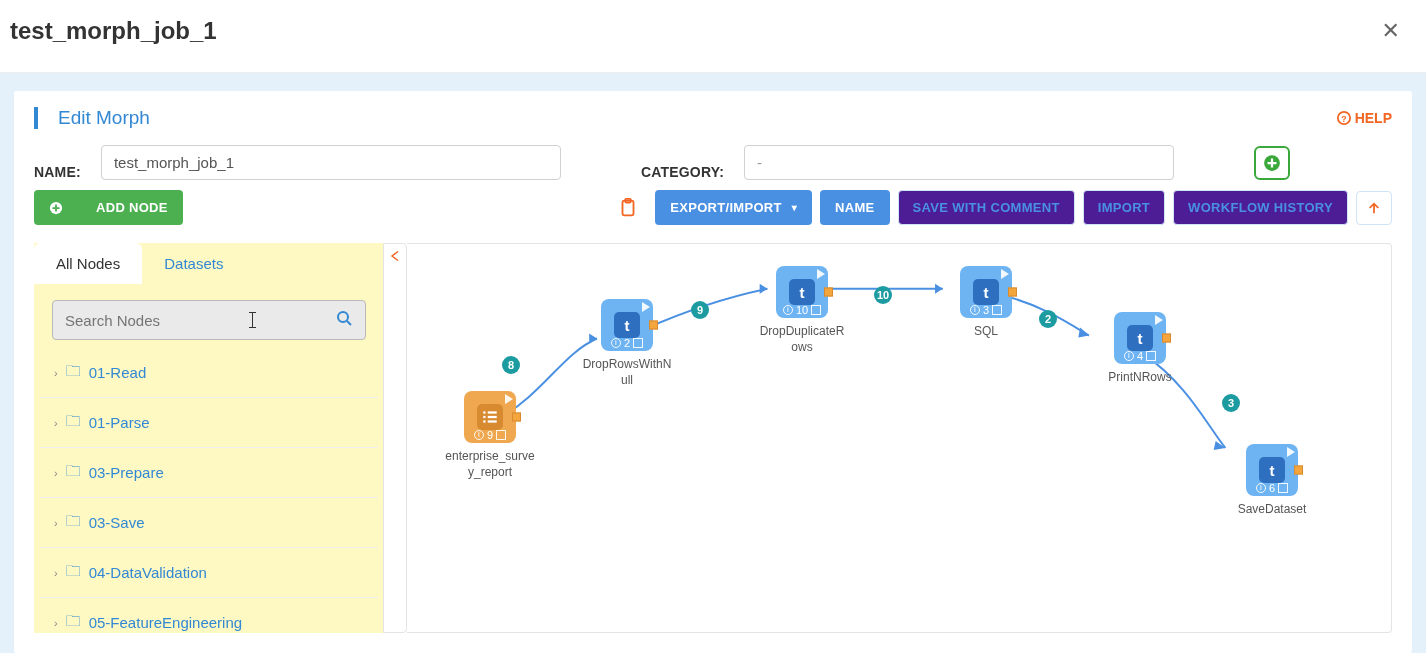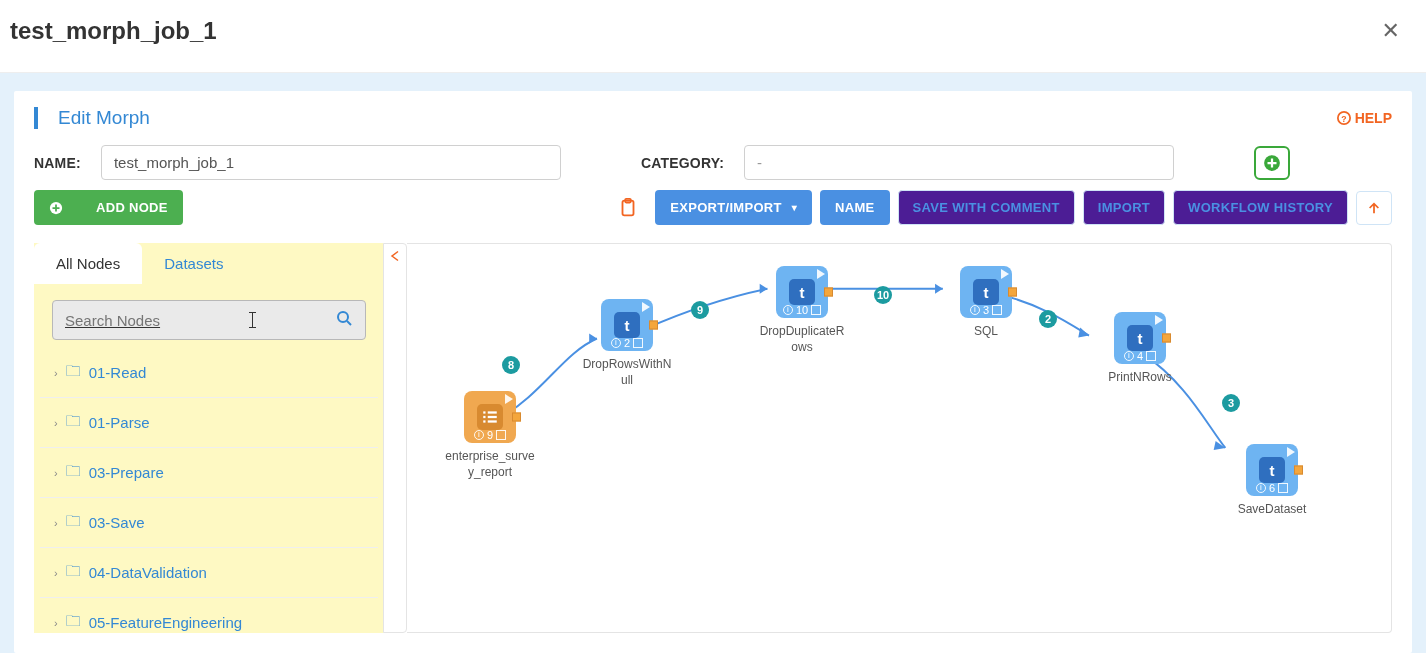--- a/index.html
+++ b/index.html
@@ -5,21 +5,21 @@
 * { box-sizing: border-box; margin: 0; padding: 0; }
 body { font-family: -apple-system, BlinkMacSystemFont, "Segoe UI", Arial, sans-serif; background: #fff; color: #333; }
 .app-header { display: flex; align-items: center; justify-content: space-between; padding: 14px 10px 24px 10px; border-bottom: 1px solid #eee; }
 .app-title { font-size: 24px; font-weight: 700; color: #333; }
 .close-btn { font-size: 22px; color: #666; cursor: pointer; padding: 4px 16px; }
 .blue-band { background: #e4f1fb; padding: 18px 14px 0 14px; }
 .panel { background: #fff; border-radius: 2px; padding: 16px 20px 20px 20px; }
 .edit-title { color: #3388d4; font-size: 19px; font-weight: 500; border-left: 4px solid #3388d4; padding-left: 20px; margin-bottom: 16px; display:flex; justify-content:space-between; align-items:center;}
 .help-link { color: #f26522; font-size: 14px; font-weight: 700; display:flex; align-items:center; gap:4px; }
 .help-link svg { width:14px; height:14px; }
-.form-row { display: flex; align-items: center; gap: 20px; margin-bottom: 10px; }
+.form-row { display: flex; align-items: flex-end; gap: 20px; margin-bottom: 10px; }
 .label { font-size: 14px; font-weight: 700; letter-spacing: 0.2px; }
 .text-input { border: 1px solid #d0d0d0; border-radius: 4px; padding: 8px 12px; font-size: 15px; color: #555; background:#fff; }
 .name-input { width: 460px; }
 .cat-input { width: 430px; color:#999; }
 .add-cat-btn { width: 36px; height: 34px; border: 2px solid #3aa83a; border-radius: 6px; background:#fff; display:flex; align-items:center; justify-content:center; color:#3aa83a; }
 .toolbar-row { display:flex; align-items:center; justify-content:space-between; margin-top: 4px; }
 .btn { border-radius: 4px; padding: 9px 14px; font-size: 13px; font-weight: 600; cursor: pointer; border:1px solid transparent; display:inline-flex; align-items:center; gap:6px; letter-spacing:0.3px;}
 .btn-green { background: #4caf50; color:#fff;gap:33px; }
 .btn-green svg{width:14px;height:14px;}
 .btn-blue-solid { background: #4a90e2; color:#fff; }
@@ -30,21 +30,21 @@
 .clipboard-icon { color:#f26522; margin-right:8px; display:flex; align-items:center; }
 .clipboard-icon svg { width:22px; height:22px; }
 .caret-down::after { content:"▾"; margin-left:4px; font-size:10px; }
 .workspace { display:flex; margin-top:18px; height:390px; }
 .sidebar { width: 350px; background:#fef9c3; display:flex; flex-direction:column; }
 .tabs { display:flex; }
 .tab { padding:12px 22px; font-size:15px; cursor:pointer; }
 .tab-active { background:#fff; color:#333; border-top-left-radius:6px; border-top-right-radius:6px;}
 .tab-inactive { color:#3388d4; }
 .search-wrap { padding: 16px 18px 8px 18px; }
-.search-box { display:flex; align-items:center; border:1px solid #b8b8b8; border-radius:4px; background:#eaeaea; padding:9px 12px;text-decoration:underline; }
+.search-box { display:flex; align-items:center; border:1px solid #b8b8b8; border-radius:4px; background:#eaeaea; padding:9px 12px; }
 .search-box input { flex:1; background:transparent; border:none; outline:none; font-size:15px; color:#888; }
 .search-box .sicon { color:#3388d4; }
 .tree { padding: 0 6px; overflow:hidden; }
 .tree-item { display:flex; align-items:center; gap:8px; padding:12px 14px; border-bottom:1px solid #efefef; color:#3388d4; font-size:15px; cursor:pointer;}
 .tree-item .chev { color:#888; font-size:11px; }
 .tree-item .folder { color:#3388d4; }
 .collapse-handle { width:24px; background:#fff; border:1px solid #e4e4e4; display:flex; align-items:flex-start; justify-content:center; padding-top:6px; color:#f26522; cursor:pointer; margin-left:-1px; border-radius:0 4px 4px 0;}
 .canvas { flex:1; background:#fff; position:relative; border:1px solid #e4e4e4; border-left:none; border-radius:0 4px 4px 0; overflow:hidden; }
 .node { position:absolute; text-align:center; width: 90px; }
 .node-box { width:52px; height:52px; border-radius:8px; margin:0 auto; position:relative; display:flex; align-items:center; justify-content:center; }

